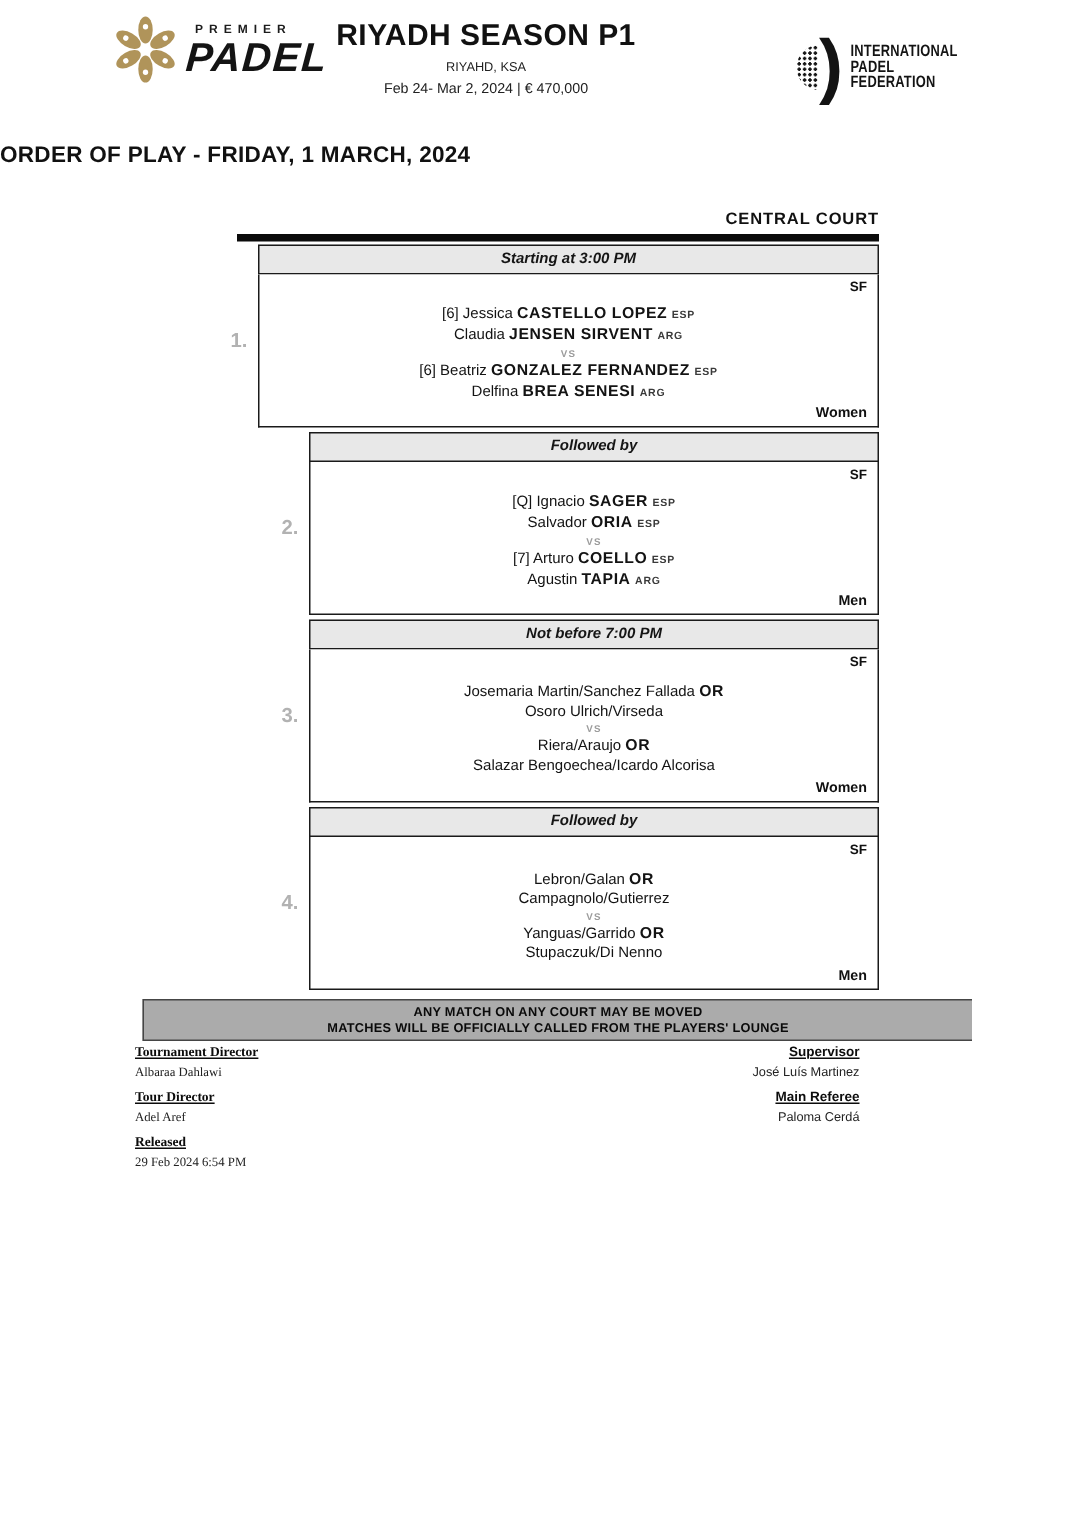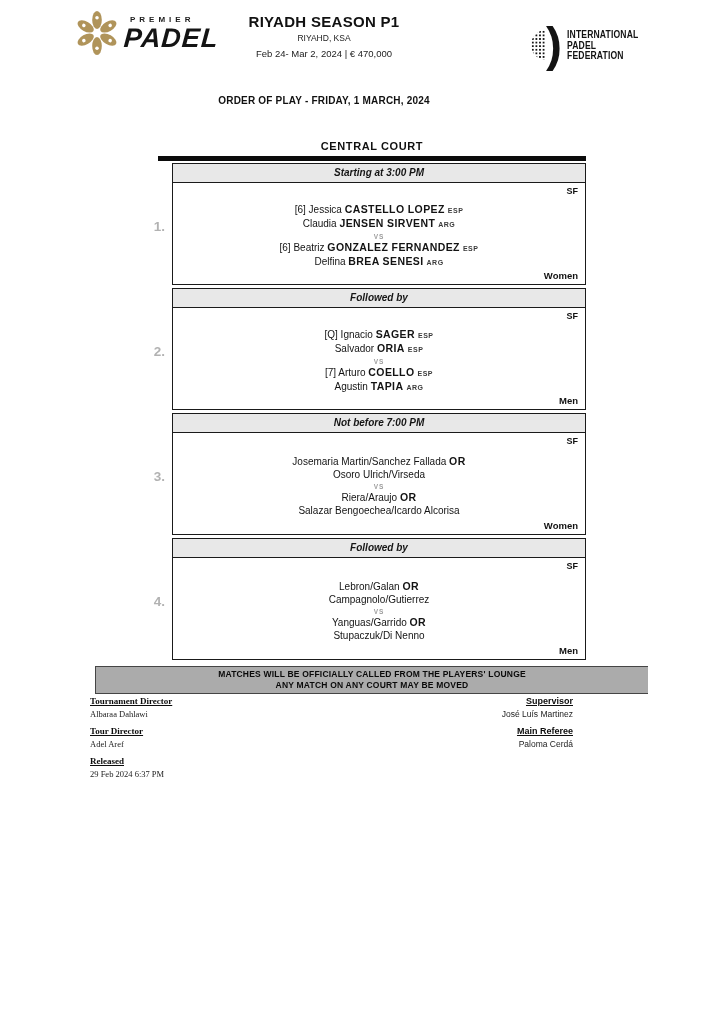--- a/index.html
+++ b/index.html
@@ -8,43 +8,43 @@
   .page { position:relative; width:648px; height:1024px; background:#fff; overflow:hidden; }
 
   
   .pp-logo { position:absolute; left:74px; top:10px; display:flex; align-items:center; }
   .pp-flower { width:46px; height:46px; }
   .pp-words { margin-left:4px; }
   .pp-premier { font-size:8px; font-weight:bold; letter-spacing:4px; color:#1c1c1c; margin-left:6px; }
   .pp-padel { font-size:27px; font-weight:800; font-style:italic; letter-spacing:1px; color:#141414; transform:skewX(-4deg); line-height:28px; }
 
   .center-head { position:absolute; left:162px; right:162px; top:13px; text-align:center; }
-  .ch-title { font-size:15px; font-weight:bold; letter-spacing:0.3px; }
+  .ch-title { font-size:20px; font-weight:bold; letter-spacing:0.3px; }
   .ch-loc { font-size:8.5px; margin-top:3px; color:#222; }
   .ch-dates { font-size:9.5px; margin-top:5px; color:#222; }
 
   .ipf-logo { position:absolute; left:531px; top:28px; display:flex; align-items:center; }
   .ipf-mark { display:flex; align-items:center; }
   .ipf-dots { width:15px; height:30px; border-radius:15px 0 0 15px;
               background-image:radial-gradient(#161616 1.05px, transparent 1.25px);
               background-size:3.6px 3.6px; }
   .ipf-paren { font-size:48px; font-weight:bold; line-height:34px; margin-left:0px; color:#131313; }
   .ipf-text { margin-left:5px; transform:scaleX(0.78); transform-origin:left center; }
   .ipf-text div { font-size:11px; font-weight:bold; line-height:10.5px; letter-spacing:0.2px; color:#131313; white-space:nowrap; }
 
-  .order-title { position:absolute; left:0; right:0; top:95px; text-align:center;
-                 font-size:10px; font-weight:bold; letter-spacing:0.2px; }
+  .order-title { position:absolute; left:0; right:0; top:95px; 
+                 font-size:15px; font-weight:bold; letter-spacing:0.2px; }
 
   
   .court { position:absolute; left:158px; top:140px; width:428px; }
-  .court-name { text-align:center; font-size:11px; font-weight:bold; letter-spacing:0.6px; margin-bottom:4px; }
+  .court-name { text-align:right; font-size:11px; font-weight:bold; letter-spacing:0.6px; margin-bottom:4px; }
   .black-bar { height:5px; background:#0b0b0b; margin-bottom:2px; }
 
   .match-section { margin-top:0;padding-left:14px; }
-  .match-section + .match-section { margin-top:3px; }
+  .match-section + .match-section { margin-top:3px;margin-left:34px; }
   .match-header { border:1.5px solid #1a1a1a; background:#e8e8e8; text-align:center;
                   font-size:10px; font-weight:bold; font-style:italic; padding:3px 0 4px 0; color:#151515; }
   .match-box { position:relative; border:1.5px solid #1a1a1a; border-top:none; height:102px;
                display:flex; flex-direction:column; justify-content:center; align-items:center;
                padding-top:5px; background:#fff; }
   .match-round { position:absolute; top:3px; right:7px; font-size:9px; font-weight:bold; }
   .match-category { position:absolute; bottom:3px; right:7px; font-size:9.5px; font-weight:bold; }
   .match-number { position:absolute; left:-36px; top:36%; width:28px; text-align:right;
                   color:#b2b2b2; font-weight:bold; font-size:13.5px; }
   .player-line { line-height:13.5px; font-size:10px; color:#131313; white-space:nowrap; }
@@ -190,31 +190,31 @@
             <div class="player-line"><span class="pre">Yanguas/Garrido </span><span class="pname">OR</span></div>
             <div class="player-line"><span class="pre">Stupaczuk/Di Nenno</span></div>
             <div class="match-category">Men</div>
             <div class="match-number">4.</div>
           </div>
         </div>
       </div>
   </div>
 
   <div class="notice">
+    <div>ANY MATCH ON ANY COURT MAY BE MOVED</div>
     <div>MATCHES WILL BE OFFICIALLY CALLED FROM THE PLAYERS' LOUNGE</div>
-    <div>ANY MATCH ON ANY COURT MAY BE MOVED</div>
   </div>
 
   <div class="footer-left">
       <div class="footer-label">Tournament Director</div>
       <div class="footer-value">Albaraa Dahlawi</div>
       <div class="footer-label">Tour Director</div>
       <div class="footer-value">Adel Aref</div>
       <div class="footer-label">Released</div>
-      <div class="footer-value">29 Feb 2024  6:37 PM</div>
+      <div class="footer-value">29 Feb 2024  6:54 PM</div>
     </div>
   <div class="footer-right">
       <div class="footer-label">Supervisor</div>
       <div class="footer-value">José Luís Martinez</div>
       <div class="footer-label">Main Referee</div>
       <div class="footer-value">Paloma Cerdá</div>
     </div>
 
 </div>
 

